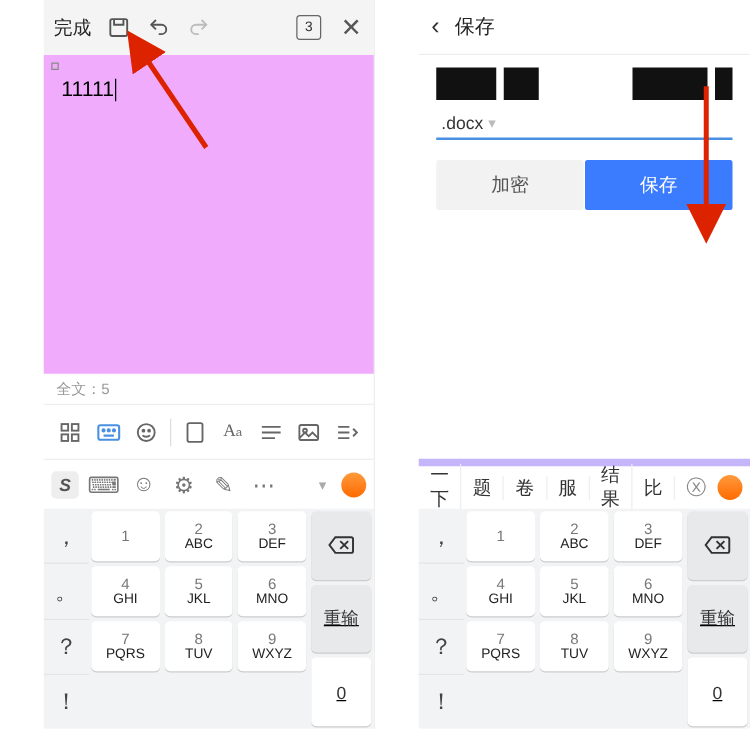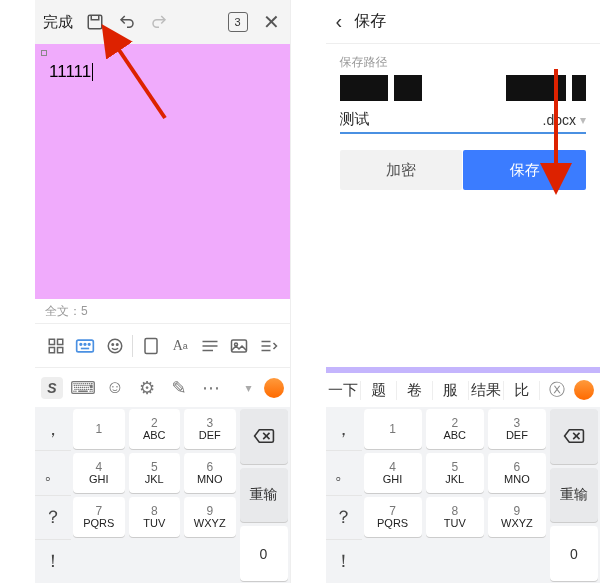--- a/index.html
+++ b/index.html
@@ -38,21 +38,21 @@
   .pred-close { width:34px; text-align:center; color:#888; font-size:16px;}
   
   .keypad { background:#f2f3f5; height:176px; display:flex; }
   .kp-left { width: 36px; display:flex; flex-direction:column; }
   .kp-left .sym { flex:1; display:flex; align-items:center; justify-content:center; font-size:18px; color:#444; border-bottom:1px solid #e5e5e5;}
   .kp-left .sym:last-child{border-bottom:none;}
   .kp-grid { flex:1; display:grid; grid-template-columns: repeat(3,1fr); grid-template-rows: repeat(4,1fr); }
   .kp-key { display:flex; flex-direction:column; align-items:center; justify-content:center; background:#fff; margin:2px; border-radius:4px; box-shadow:0 1px 0 #ccc; }
   .kp-key .num { font-size:12px; color:#777; line-height:1;}
   .kp-key .lab { font-size:11px; color:#222; font-weight:500;}
-  .kp-right { width:52px; display:flex; flex-direction:column;}
+  .kp-right { width:52px; display:flex; flex-direction:column;text-decoration:underline;}
   .kp-rbtn { flex:1; margin:2px; background:#e8e9eb; border-radius:4px; display:flex; align-items:center; justify-content:center; font-size:14px; color:#333; box-shadow:0 1px 0 #ccc;}
   
   .r-top { height: 44px; display:flex; align-items:center; padding:0 10px; gap:12px; border-bottom:1px solid #eee;}
   .r-top .back { font-size:20px; color:#333;}
   .r-top .title { font-size:16px; color:#222;}
   .r-body { padding: 10px 14px 0 14px; flex:1; position:relative;}
   .r-body .sec-label { font-size:12px; color:#999; margin-bottom:4px;}
   .path-preview { height:26px; background:#fff; margin-bottom:10px; display:flex;}
   .path-preview .blk { background:#111; }
   .b1{width:48px;} .b2{width:28px;margin-left:6px;} .b3{width:60px;margin-left:auto;background:#000;} .b4{width:14px;margin-left:6px;}
@@ -247,29 +247,27 @@
     </div>
   </div>
 </div>
 
 <div class="pane right">
   <div class="r-top">
     <span class="back">‹</span>
     <span class="title">保存</span>
   </div>
   <div class="r-body">
-    <div class="sec-label">保存路径</div>
     <div class="path-preview">
       <div class="blk b1"></div>
         <div class="blk b2"></div>
         <div class="blk b3"></div>
         <div class="blk b4"></div>
     </div>
     <div class="fname-row">
-      <input class="fname-input" value="测试" style="">
       <span class="ext">.docx</span>
       <span class="ext-dd">▾</span>
     </div>
     <div class="btn-row">
       <div class="btn gray">加密</div>
       <div class="btn blue">保存</div>
     </div>
 
     <div class="arrow" style="left:200px; top:20px;">
       <svg width="60" height="130">

